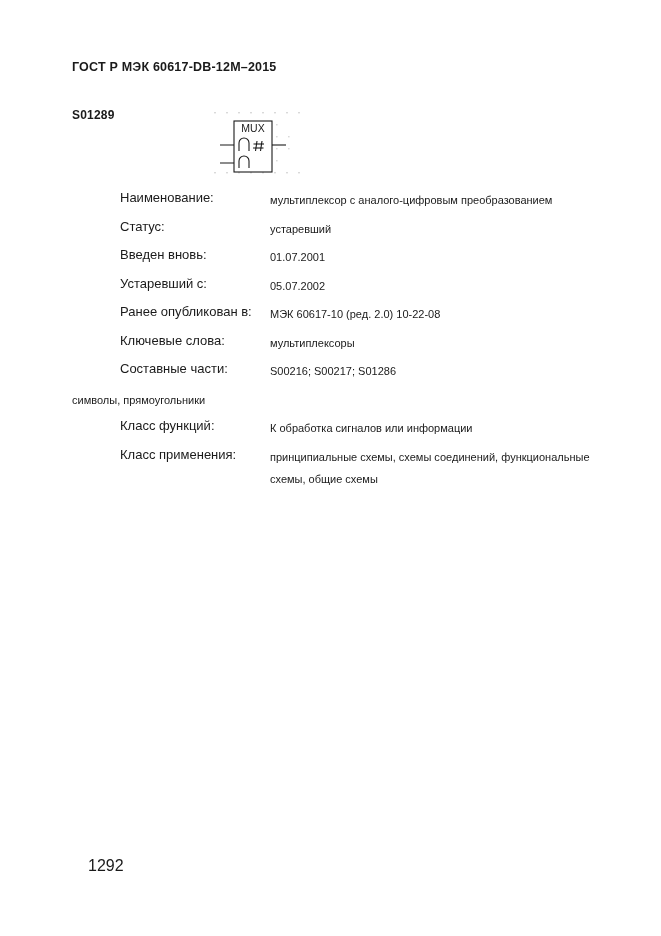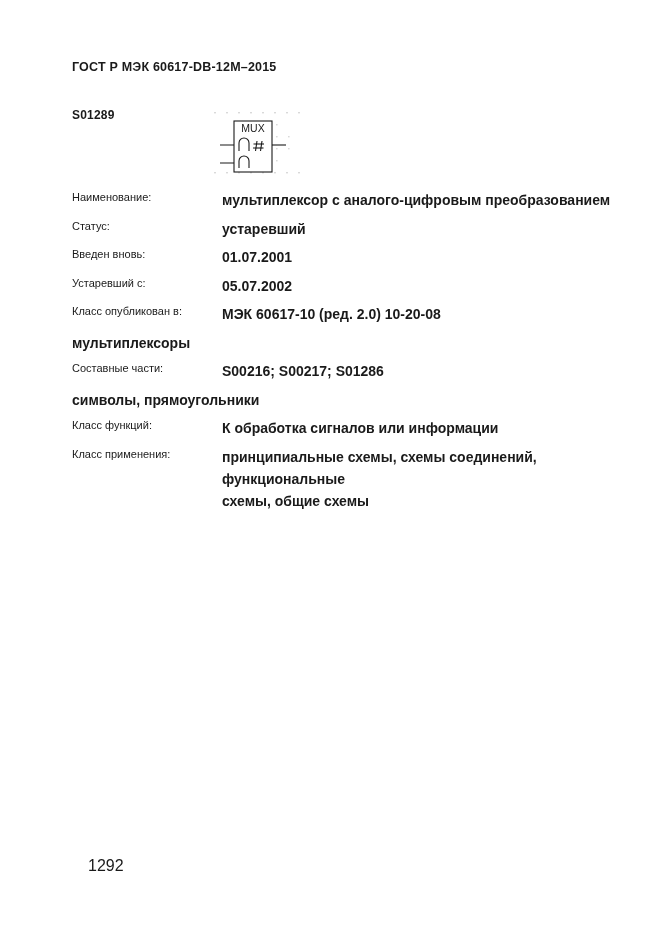--- a/index.html
+++ b/index.html
@@ -60,31 +60,31 @@
     top: 189px;
     width: 560px;
   }
   .prop-row {
     display: flex;
     align-items: flex-start;
     margin-bottom: 6.5px;
   }
   .prop-label {
     flex: 0 0 150px;
-    font-size: 11px;
+    font-size: 13px;
     line-height: 17px;
     color: #1a1a1a;
     white-space: nowrap;
+    margin-left: 48px;
   }
   .prop-value {
     flex: 1 1 auto;
-    font-size: 14px;
+    font-size: 11px;
     line-height: 22px;
     color: #1a1a1a;
-    font-weight: bold;
   }
   .prop-value .line {
     display: block;
   }
 
   
   .page-number {
     position: absolute;
     left: 88px;
     top: 857px;
@@ -174,27 +174,28 @@
     </div>
 
     <div class="prop-row">
       <div class="prop-label">Устаревший с:</div>
       <div class="prop-value">
         <span class="line">05.07.2002</span>
       </div>
     </div>
 
     <div class="prop-row">
-      <div class="prop-label">Класс опубликован в:</div>
-      <div class="prop-value">
-        <span class="line">МЭК 60617-10 (ред. 2.0) 10-20-08</span>
-      </div>
-    </div>
-
-    <div class="prop-row">
+      <div class="prop-label">Ранее опубликован в:</div>
+      <div class="prop-value">
+        <span class="line">МЭК 60617-10 (ред. 2.0) 10-22-08</span>
+      </div>
+    </div>
+
+    <div class="prop-row">
+      <div class="prop-label">Ключевые слова:</div>
       <div class="prop-value">
         <span class="line">мультиплексоры</span>
       </div>
     </div>
 
     <div class="prop-row">
       <div class="prop-label">Составные части:</div>
       <div class="prop-value">
         <span class="line">S00216; S00217; S01286</span>
       </div>

